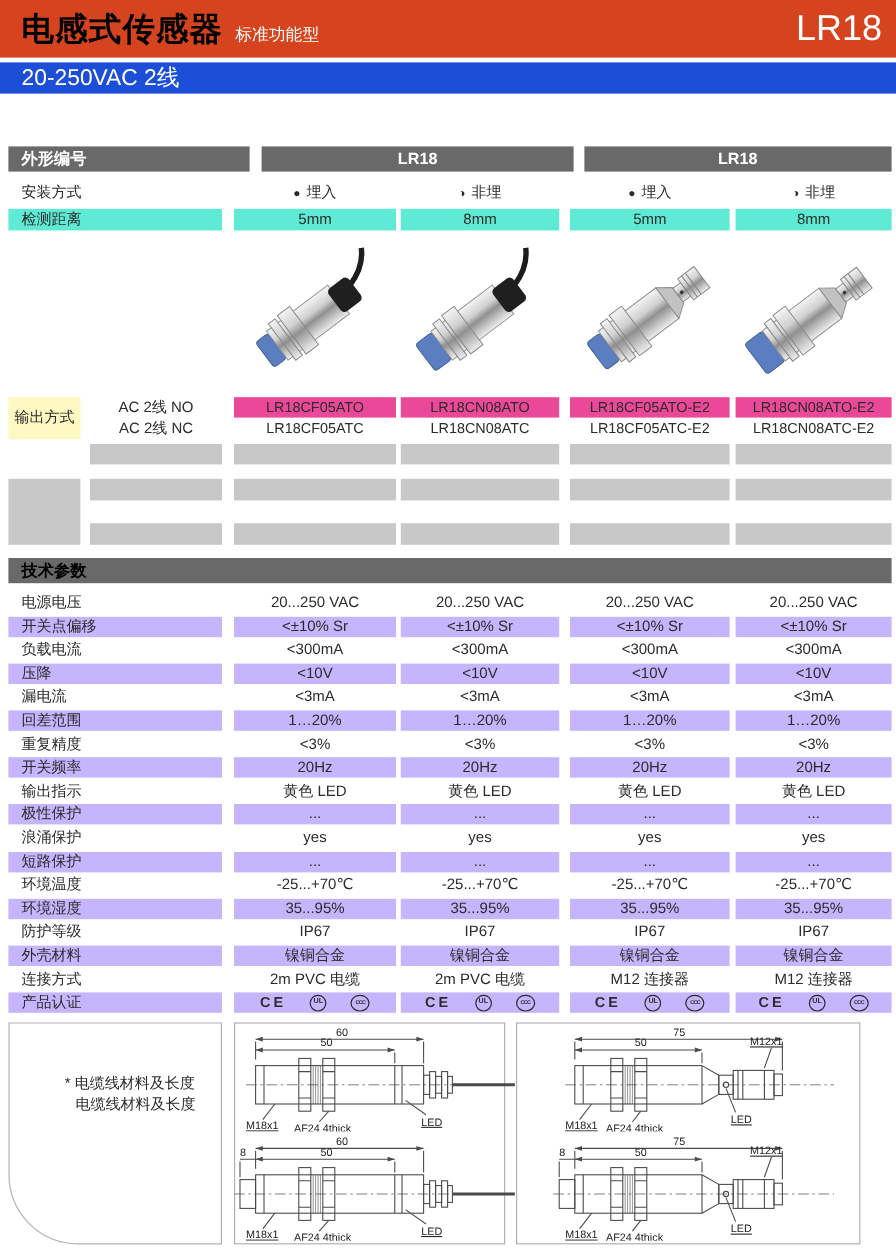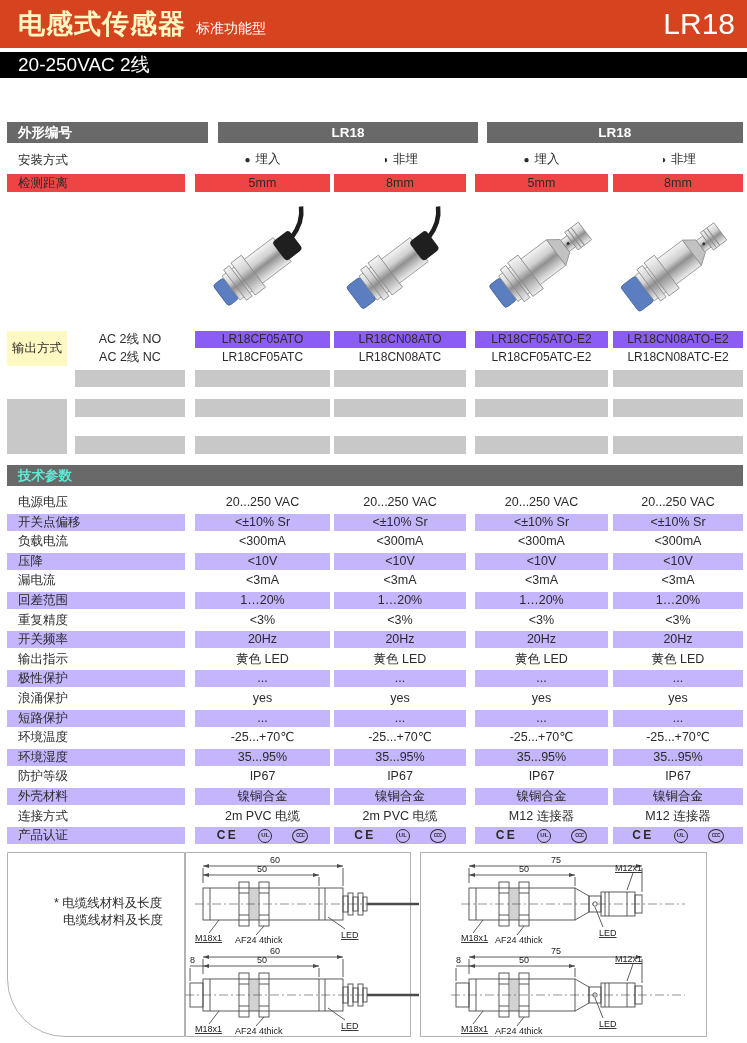--- a/index.html
+++ b/index.html
@@ -1,70 +1,70 @@
 <!DOCTYPE html>
 <html><head>
 <meta charset="utf-8">
 <style>
   html,body{margin:0;padding:0;background:#fff;}
   body{width:747px;height:1043px;overflow:hidden;font-family:"Liberation Sans","DejaVu Sans",sans-serif;color:#2b2b2b;}
   .hdr{height:48px;background:#d5431f;position:relative;display:flex;align-items:center;}
-  .ht{color:#fef9c3;font-weight:bold;font-size:27px;margin-left:18px;letter-spacing:1px;}
+  .ht{color:#000000;font-weight:bold;font-size:27px;margin-left:18px;letter-spacing:1px;}
   .hs{color:#ffffff;font-size:14px;margin-left:10px;margin-top:10px;}
   .hm{position:absolute;right:12px;top:7px;color:#fff;font-size:30px;}
-  .band{height:26px;background:#000000;margin-top:4px;display:flex;align-items:center;}
+  .band{height:26px;background:#1d4ed8;margin-top:4px;display:flex;align-items:center;}
   .band span{color:#fff;font-size:19px;margin-left:18px;}
   .content{margin-left:7px;width:736px;}
   
   .c1{width:135px;margin-left:10px;}
   .c2{width:132px;margin-left:4px;}
   .c3{width:133px;margin-left:9px;}
   .c4{width:130px;margin-left:5px;}
   
   .hrow{display:flex;height:21px;line-height:21px;margin-top:44px;font-weight:bold;font-size:13.5px;color:#fff;}
   .hcell{background:#696969;box-sizing:border-box;}
   .hcell.lab{width:210px;padding-left:11px;}
   .hcell.g1{width:271px;margin-left:10px;text-align:center;}
   .hcell.g2{width:268px;margin-left:9px;text-align:center;}
   .mrow,.drow{display:flex;height:18px;line-height:18px;font-size:12.5px;}
-  .mrow{margin-top:8px;align-items:flex-end;}
+  .mrow{margin-top:8px;}
   .drow{margin-top:5px;}
   .pl{width:178px;padding-left:11px;box-sizing:border-box;}
   .cellc{text-align:center;}
-  .cellg{background:#ef4444;}
+  .cellg{background:#5eead4;}
   .micon{font-size:10px;margin-right:5px;}
   .imgrow{display:flex;height:139px;align-items:center;}
   .sp{width:178px;}
   .ic{display:flex;align-items:center;justify-content:center;}
   
   .outsec{position:relative;height:124px;font-size:12px;}
   .oplab{position:absolute;left:0;top:0;width:60px;height:35px;background:#fef9c3;display:flex;align-items:center;justify-content:center;font-size:12.5px;}
   .opl2{position:absolute;left:0;top:68px;width:60px;height:55px;background:#c8c8c8;}
   .orow{position:absolute;left:68px;height:17px;line-height:17px;display:flex;}
   .osub{width:110px;text-align:center;font-size:12.5px;}
   .om{text-align:center;}
   .rA1{top:0;} .rA2{top:17.5px;} .rA3{top:39px;} .rB1{top:68px;height:18px;} .rB3{top:105px;height:18px;}
-  .rA1 .om{background:#8b5cf6;}
+  .rA1 .om{background:#ec4899;}
   .rA3 .osub,.rA3 .om,.rB1 .osub,.rB1 .om,.rB3 .osub,.rB3 .om{background:#c8c8c8;}
   
-  .secbar{margin-top:10px;height:21px;line-height:21px;background:#696969;color:#5eead4;font-weight:bold;font-size:13.5px;padding-left:11px;box-sizing:border-box;}
+  .secbar{margin-top:10px;height:21px;line-height:21px;background:#696969;color:#000000;font-weight:bold;font-size:13.5px;padding-left:11px;box-sizing:border-box;}
   .params{margin-top:8px;}
   .prow{display:flex;height:17px;line-height:17px;margin-bottom:2.6px;font-size:12.5px;}
   .pv{text-align:center;}
   .prow.g .pl,.prow.g .pv{background:#c4b5fd;}
   .certcell{display:flex;align-items:center;justify-content:center;gap:20px;}
   .ce{font-weight:bold;font-size:12px;letter-spacing:2.5px;}
   .ulmark{width:14px;height:14px;border:1.2px solid #2b2b2b;border-radius:50%;display:flex;align-items:center;justify-content:center;font-size:6px;font-weight:bold;box-sizing:border-box;}
   .cccmark{width:16px;height:14px;border:1.2px solid #2b2b2b;border-radius:50%;display:flex;align-items:center;justify-content:center;font-size:4.5px;font-weight:bold;letter-spacing:-0.5px;box-sizing:border-box;}
   
   .boxes{display:flex;margin-top:8px;height:185px;}
   .notebox{width:178px;border:1px solid #b2b2b2;border-radius:0 0 0 58px;box-sizing:border-box;padding:42px 0 16px 46px;font-size:12.5px;line-height:17px;}
   .nl2{padding-left:9px;}
   .drawbox{border:1px solid #b2b2b2;box-sizing:border-box;display:flex;flex-direction:column;align-items:center;justify-content:space-evenly;background:#fff;}
-  .db1{width:226px;}
+  .db1{width:226px;margin-left:10px;}
   .db2{width:287px;margin-left:9px;}
   
   .td line,.td path,.td rect,.td circle{stroke:#4a4a4a;stroke-width:0.9;fill:none;}
   .td path.ar{fill:#4a4a4a;stroke:none;}
   .td .cl{stroke-dasharray:9 3 2 3;stroke-width:0.7;stroke:#666;}
   .td .cab{stroke-width:2.4;}
   .td .hatch{stroke-width:0.5;}
   .td text{font-size:9px;fill:#222;stroke:none;font-family:"Liberation Sans","DejaVu Sans",sans-serif;}
   .td text.ul{text-decoration:underline;}
 </style>

